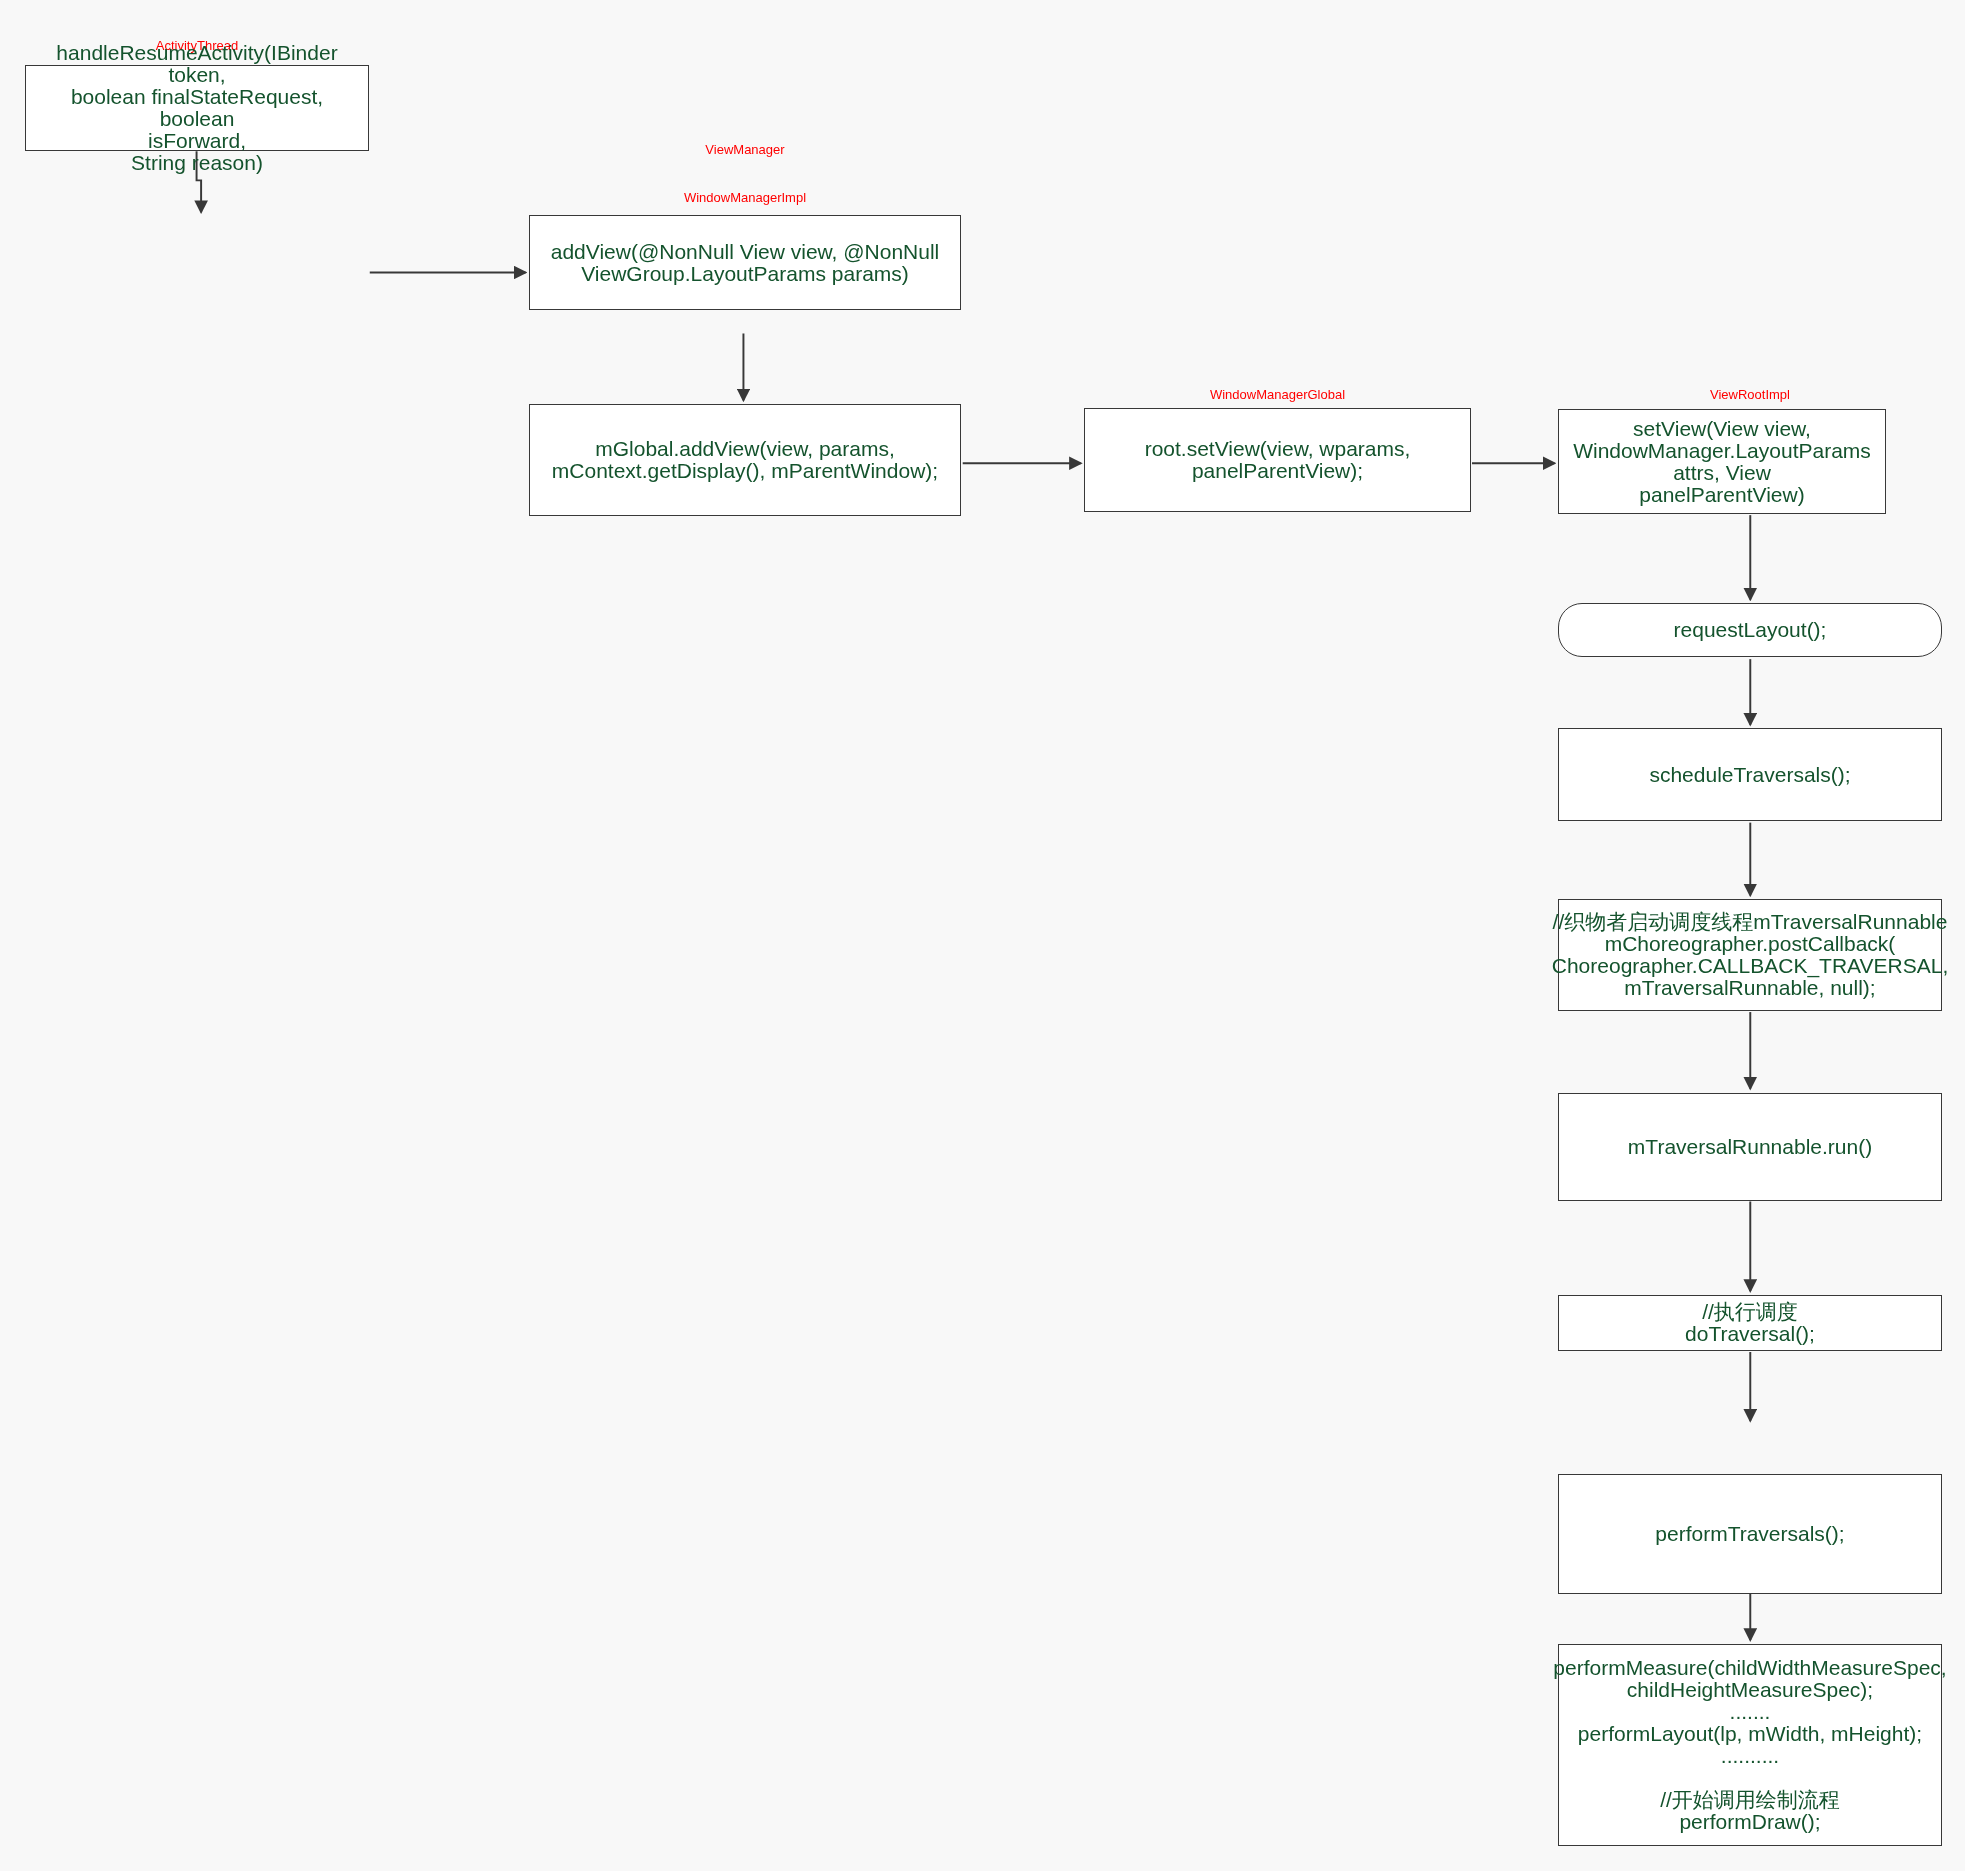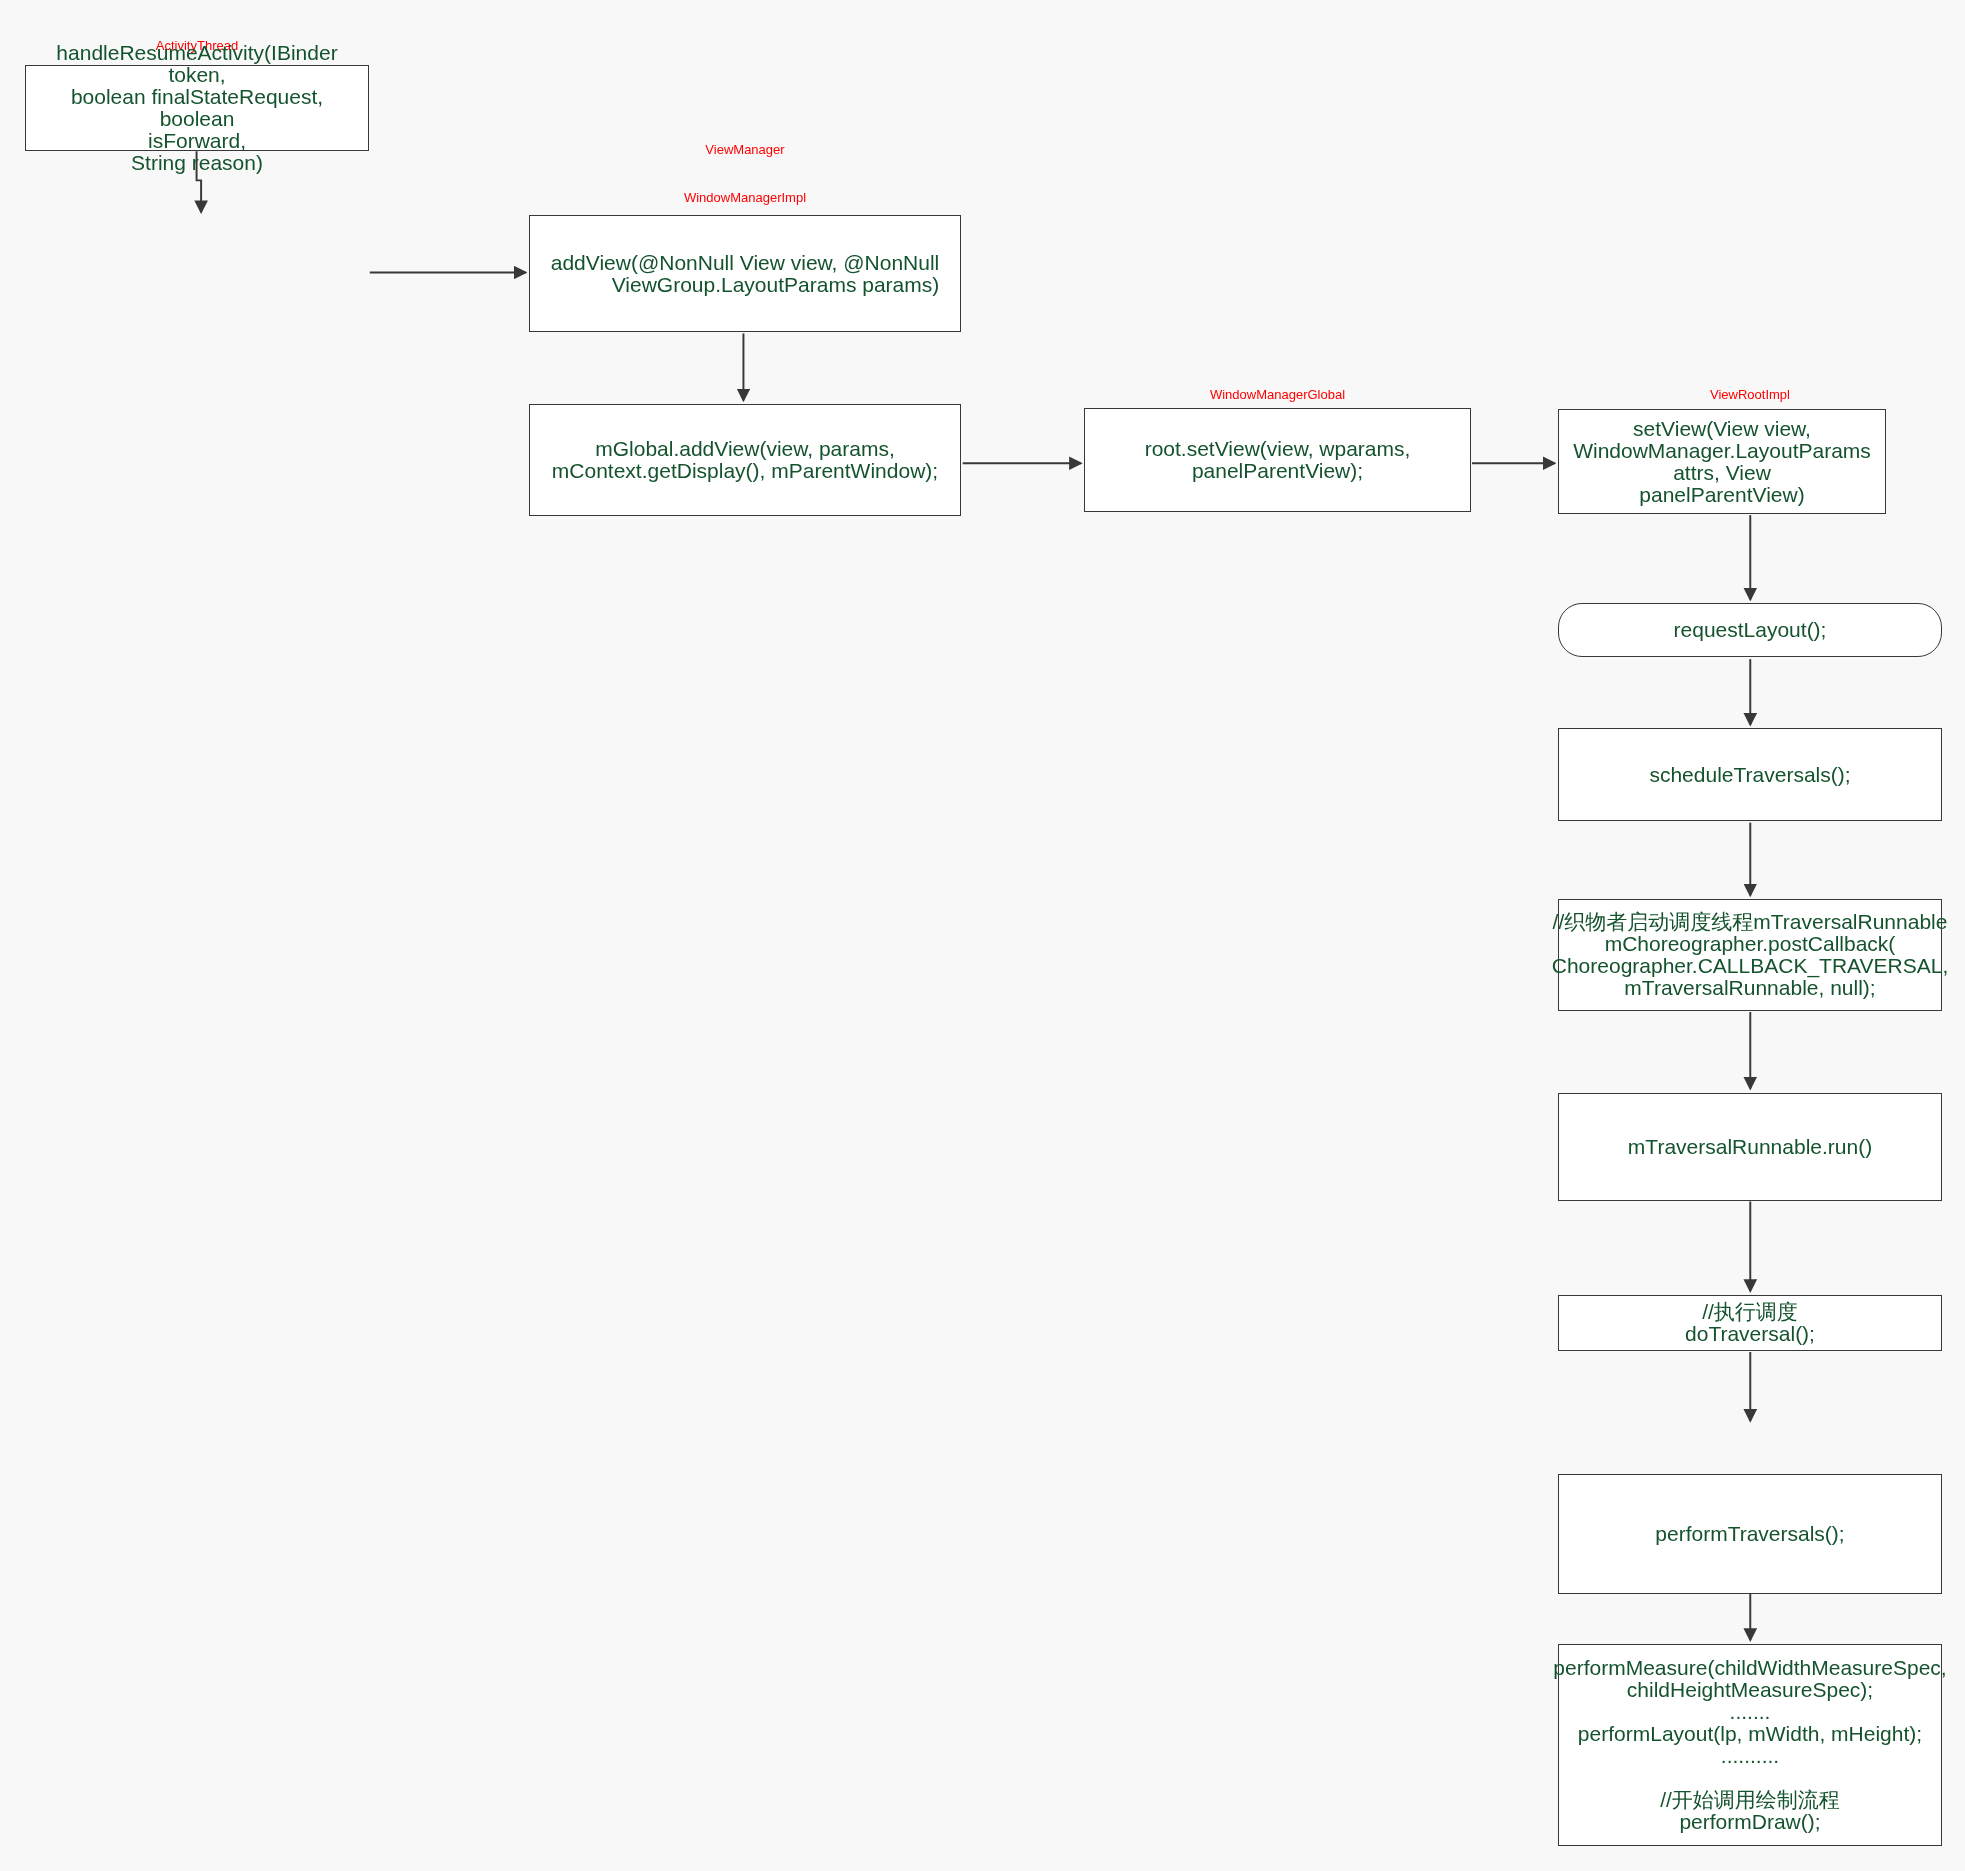--- a/index.html
+++ b/index.html
@@ -38,21 +38,21 @@
     position: absolute;
     left: 0; top: 0;
     width: 1965px;
     height: 1871px;
     pointer-events: none;
   }
 
   
   #n-handle-resume      { left: 25px;   top: 65px;  width: 344px; height: 86px; }
   #n-get-window-manager { left: 25px;   top: 215px;  width: 344px; height: 117px; }
-  #n-add-view           { left: 529px;  top: 215px;  width: 432px; height: 117px; text-align: right; }
+  #n-add-view           { left: 529px;  top: 215px;  width: 432px; height: 95px; }
   #n-mglobal-add-view   { left: 529px;  top: 404px;  width: 432px; height: 112px; }
   #n-root-set-view      { left: 1084px; top: 408px;  width: 387px; height: 104px; }
   #n-set-view           { left: 1558px; top: 409px;  width: 328px; height: 105px; }
   #n-request-layout     { left: 1558px; top: 603px;  width: 384px; height: 54px; border-radius: 24px;  }
   #n-schedule-traversals{ left: 1558px; top: 728px; width: 384px; height: 93px; }
   #n-post-callback      { left: 1558px; top: 899px; width: 384px; height: 112px; }
   #n-runnable-run       { left: 1558px; top: 1093px; width: 384px; height: 108px; }
   #n-do-traversal       { left: 1558px; top: 1295px; width: 384px; height: 56px;  }
   #n-perform-traversals { left: 1558px; top: 1474px; width: 384px; height: 120px; }
   #n-perform-measure    { left: 1558px; top: 1644px; width: 384px; height: 202px; }

